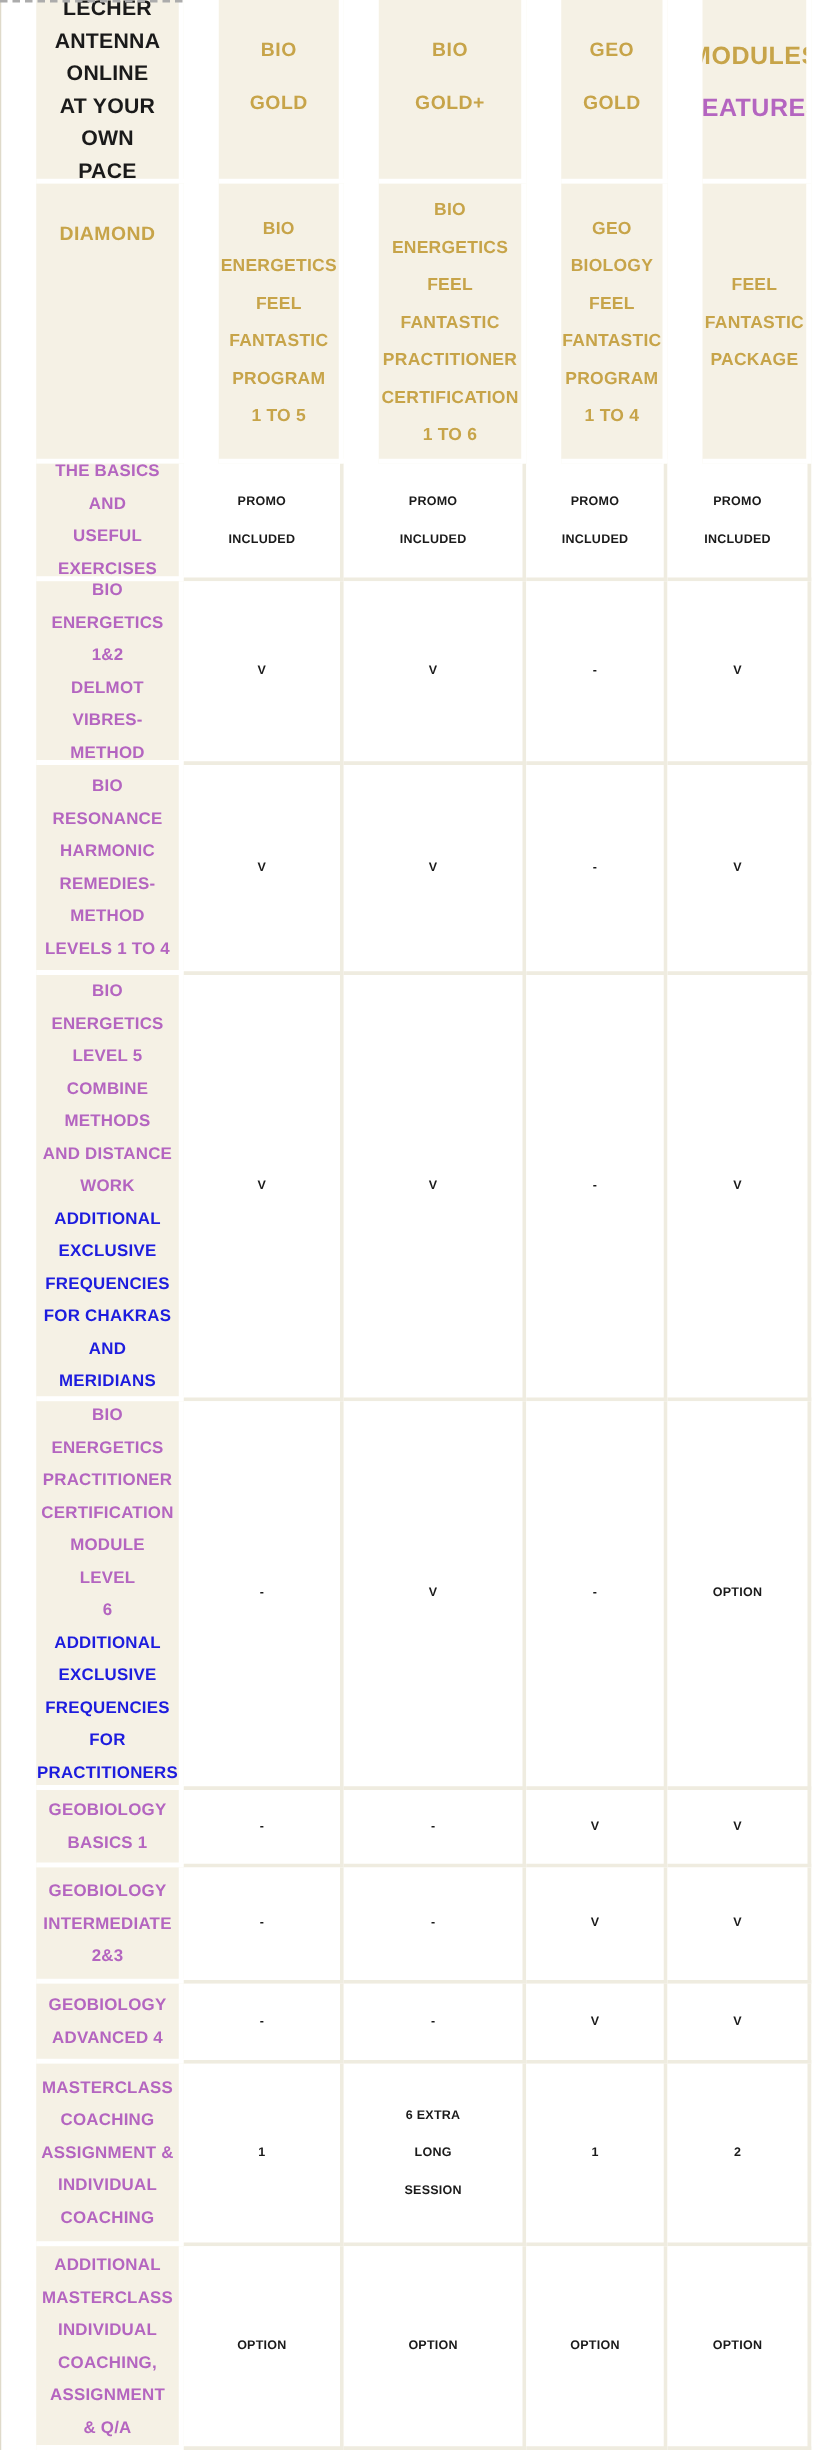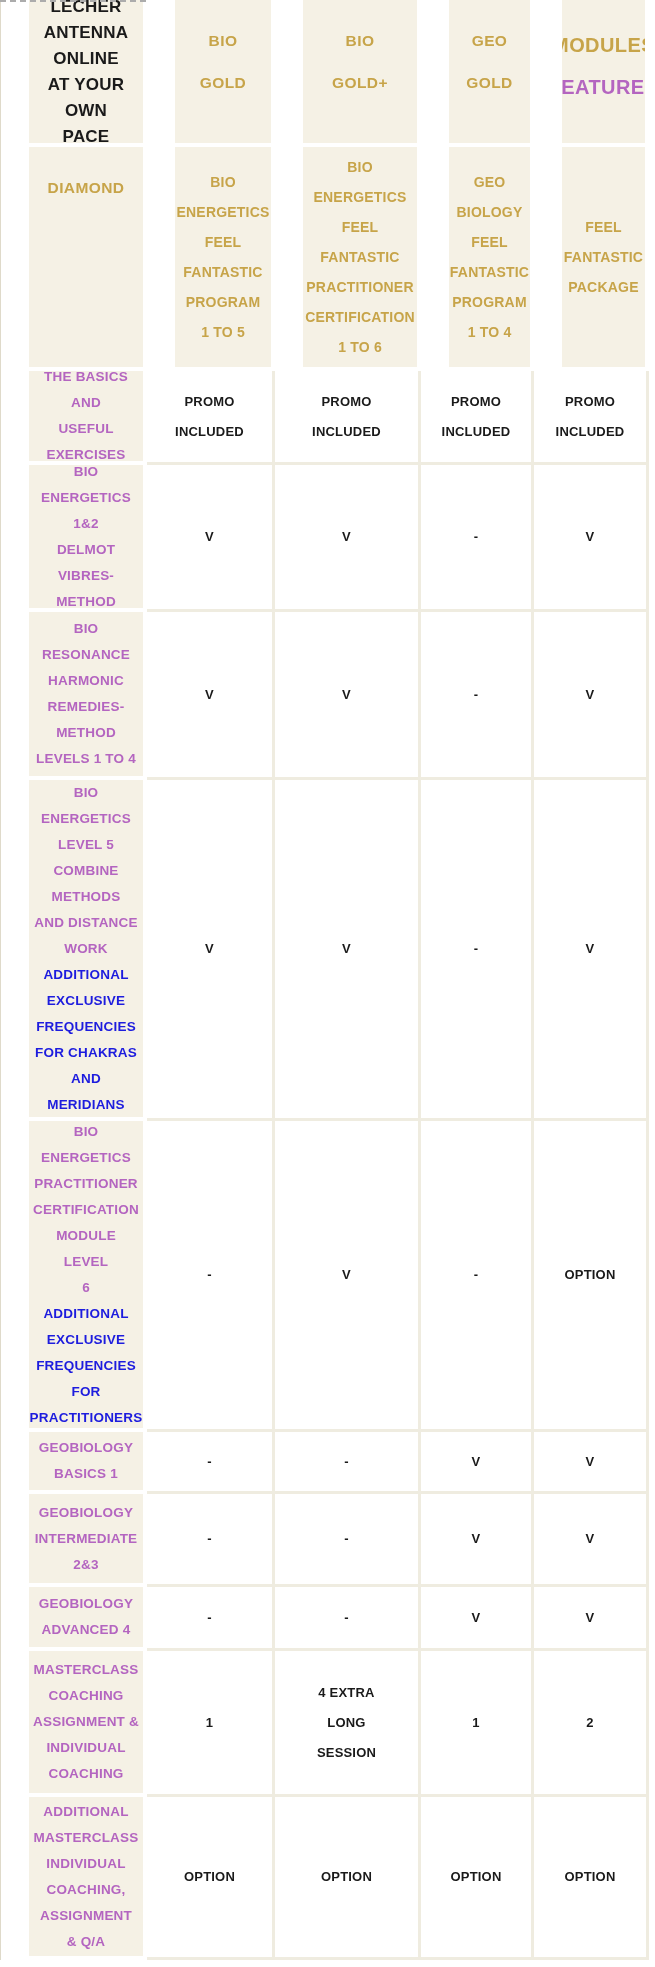--- a/index.html
+++ b/index.html
@@ -25,21 +25,21 @@
     border-right:4px solid #ffffff;
     border-bottom:4px solid #ffffff;
     margin-left:28px;
   }
   
   .data{
     background:#ffffff;
     border-right:3px solid var(--line,#EFECE0);
     border-bottom:3px solid var(--line,#EFECE0);
     color:var(--ink,#1A1A1A);
-    font-size:13px;line-height:30px;
+    font-size:10px;line-height:30px;
     white-space:pre-line;letter-spacing:.2px;
   }
   .corner{padding:4px 12px;}
   .corner .title{color:var(--ink,#1A1A1A);font-size:17px;line-height:26px;letter-spacing:.2px;}
   .planhead{justify-content:flex-start;padding-top:20px;font-size:15.5px;line-height:42px;
     color:var(--gold,#C7A449);white-space:pre-line;letter-spacing:.4px;}
   .modhdr{justify-content:space-between;padding:34px 4px 44px 4px;}
   .modhdr .big{font-size:20px;letter-spacing:.4px;}
   .modhdr .gold{color:var(--gold,#C7A449);}
   .modhdr .purple{color:var(--purple,#B465C0);}
@@ -169,21 +169,21 @@
       <div class="cell data"><div>-</div></div>
       <div class="cell data"><div>-</div></div>
       <div class="cell data"><div>V</div></div>
       <div class="cell data"><div>V</div></div>
       <div class="cell head feathdr"><div>MASTERCLASS
 COACHING
 ASSIGNMENT &amp;
 INDIVIDUAL
 COACHING</div></div>
       <div class="cell data"><div>1</div></div>
-      <div class="cell data"><div>4 EXTRA
+      <div class="cell data"><div>6 EXTRA
 LONG
 SESSION</div></div>
       <div class="cell data"><div>1</div></div>
       <div class="cell data"><div>2</div></div>
       <div class="cell head feathdr"><div>ADDITIONAL
 MASTERCLASS
 INDIVIDUAL
 COACHING,
 ASSIGNMENT
 &amp; Q/A</div></div>

